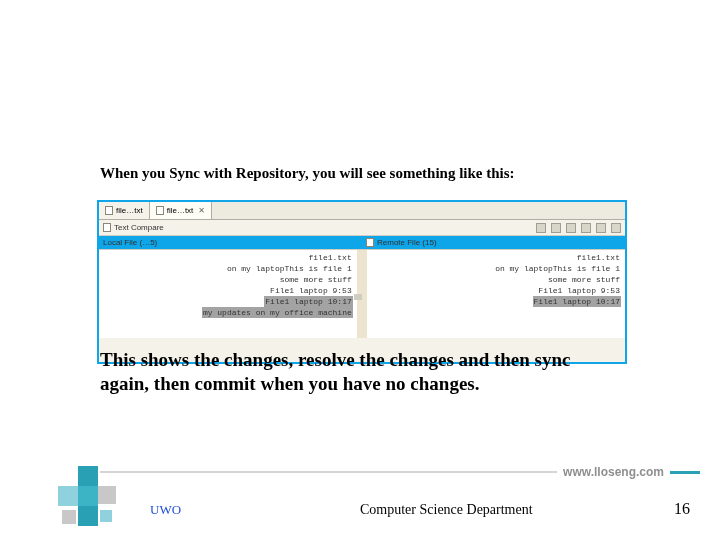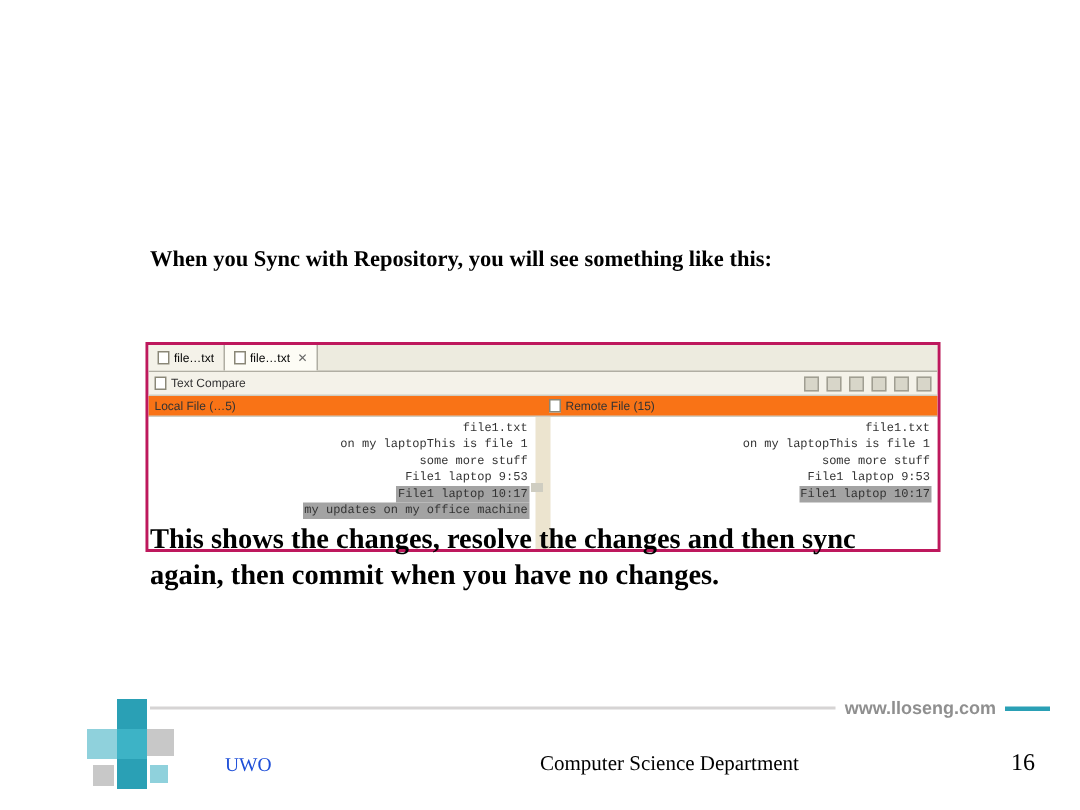--- a/index.html
+++ b/index.html
@@ -24,26 +24,25 @@
     right: 60px;
     font-size: 15px;
     font-weight: bold;
     color: #000;
   }
   .screenshot-box {
     position: absolute;
     top: 200px;
     left: 97px;
     width: 530px;
-    height: 140px;
-    border: 2px solid #be185d;
+    height: 164px;
+    border: 2px solid #0ea5e9;
     background: #f4f2e9;
     font-family: Arial, sans-serif;
     overflow: hidden;
-    margin-top: 28px;
   }
   .tab-row {
     height: 18px;
     background: #edebdf;
     border-bottom: 1px solid #b0aea3;
     display: flex;
     align-items: center;
     font-size: 8px;
   }
   .tab {
@@ -79,21 +78,21 @@
   .tb-icon {
     width: 10px; height: 10px;
     background: #d8d6c9;
     border: 1px solid #a09e92;
   }
   .pane-labels {
     height: 14px;
     display: flex;
     font-size: 8px;
     color: #333;
-    background: #f97316;
+    background: #0ea5e9;
     border-bottom: 1px solid #cfcdc1;
   }
   .pane-label {
     width: 50%;
     display: flex;
     align-items: center;
     padding: 0 4px;
     gap: 3px;
   }
   .panes {

